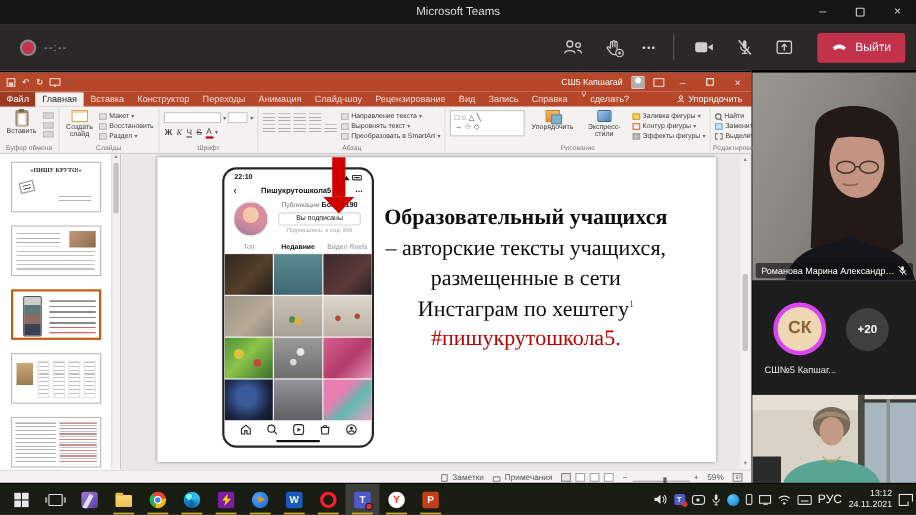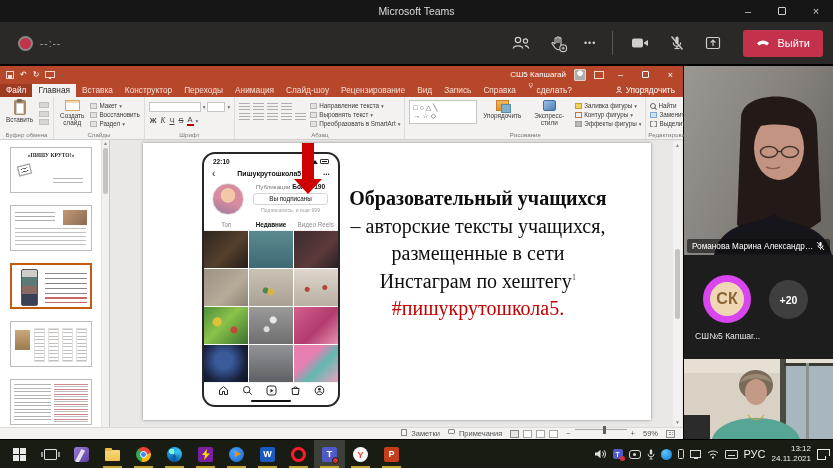--- a/index.html
+++ b/index.html
@@ -156,42 +156,42 @@
 .g8{background:radial-gradient(circle at 55% 35%,#e8e8e8 0 3px,transparent 4px),radial-gradient(circle at 40% 60%,#dcdcdc 0 2.5px,transparent 3.5px),linear-gradient(180deg,#9a9a9a,#6e6e6e)}
 .g9{background:linear-gradient(135deg,#d4608e,#b23b6b 55%,#e890b5)}
 .g10{background:radial-gradient(circle at 45% 42%,#3a5a9a 0 26%,#17203a 70%,#0d1322)}
 .g11{background:linear-gradient(180deg,#93949a,#5f6064)}
 .g12{background:linear-gradient(135deg,#e77fb0 0 35%,#62b8b0 60%,#e7a0c0)}
 .pnav{height:16px;display:flex;align-items:center;justify-content:space-around;padding:0 7px;border-top:1px solid #f2f2f2}
 .hbar{height:2.5px;width:40px;background:#111;border-radius:2px;margin:1.5px auto 0}
 
 
 .pstatus{height:12px;background:#f3f2f1;border-top:1px solid #dcdad8;display:flex;align-items:center;justify-content:flex-end;gap:8px;padding:0 8px;font-size:7.5px;color:#555;flex:none}
-.sbitem{display:flex;align-items:flex-start;gap:4px}
+.sbitem{display:flex;align-items:flex-end;gap:4px}
 .sbpage{width:6px;height:7px;border:1px solid #888}
 .sbbub{width:7px;height:5px;border:1px solid #888;border-radius:1px}
 .vbox{width:9px;height:8px;border:1px solid #a8a6a4;background:#fff}
 .vbox.v1x{background:#e8e6e4;border-color:#888}
 .ztrack{width:52px;height:1px;background:#a8a6a4;position:relative}
 .zthumb{position:absolute;left:55%;top:-3.5px;width:3px;height:8px;background:#605e5c}
 .fitbox{width:9px;height:8px;border:1px solid #888;position:relative}
 .fitbox::after{content:"";position:absolute;inset:1.5px;border:1px dotted #999}
 
 
 .ptooltip{position:absolute;left:10px;bottom:0;height:15px;background:#2e2e2e;border:1px solid #4a4a4a;border-radius:3px;color:#ececec;font-size:9px;display:flex;align-items:center;padding:0 7px;z-index:40;white-space:nowrap}
 
 
 .sidebar{width:150px;flex:none;border-top:2px solid #000;border-left:1px solid #000;display:flex;flex-direction:column;background:#141414}
 .v1{height:189px;position:relative;overflow:hidden;background:#7d7975}
 .v1 svg,.v2 svg{display:block}
 .namebar{position:absolute;left:3px;right:3px;bottom:2px;height:14px;background:rgba(15,15,15,.62);border-radius:2px;display:flex;align-items:center;padding:0 5px;color:#fff;font-size:8.2px;white-space:nowrap;overflow:hidden}
 .namebar .nbtxt{overflow:hidden;text-overflow:ellipsis}
 .namebar .micoff{margin-left:auto;flex:none;display:flex}
 .avs{height:104px;background:#1d1d1d;position:relative;color:#fff}
-.ck{position:absolute;left:19px;top:20px;width:48px;height:48px;border-radius:50%;background:#efd7b4;border:7px solid #d946ef;display:flex;align-items:center;justify-content:center;font-size:16px;color:#8a6434;font-weight:bold}
+.ck{position:absolute;left:19px;top:20px;width:48px;height:48px;border-radius:50%;background:#efd7b4;border:4px solid #d946ef;display:flex;align-items:center;justify-content:center;font-size:16px;color:#8a6434;font-weight:bold}
 .plus{position:absolute;left:85px;top:25px;width:39px;height:39px;border-radius:50%;background:#3f3f3f;display:flex;align-items:center;justify-content:center;font-size:10.5px;font-weight:bold;color:#fff}
 .ckname{position:absolute;left:11px;top:76px;font-size:8.5px;color:#e8e8e8;white-space:nowrap}
 .v2{height:80px;position:relative;overflow:hidden;background:#cfc8bb}
 
 
 .taskbar{height:29px;background:#191c12;border-top:1px solid #000;display:flex;align-items:center;padding-left:4px;position:relative}
 .tb-cell{width:31px;height:28px;display:flex;align-items:center;justify-content:center;position:relative;flex:none}
 .tb-cell.active{background:rgba(255,255,255,.16)}
 .run::after{content:"";position:absolute;bottom:0;left:6px;right:6px;height:2px;background:#c8a42e}
 .win{width:13px;height:13px;display:grid;grid-template-columns:6px 6px;grid-template-rows:6px 6px;gap:1px}

